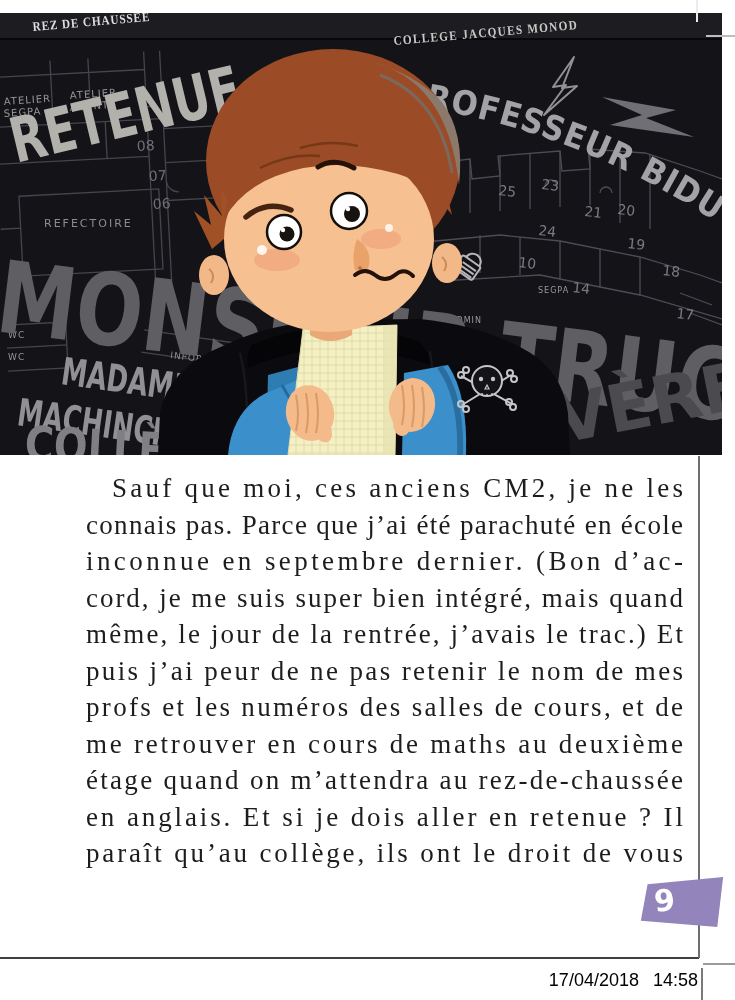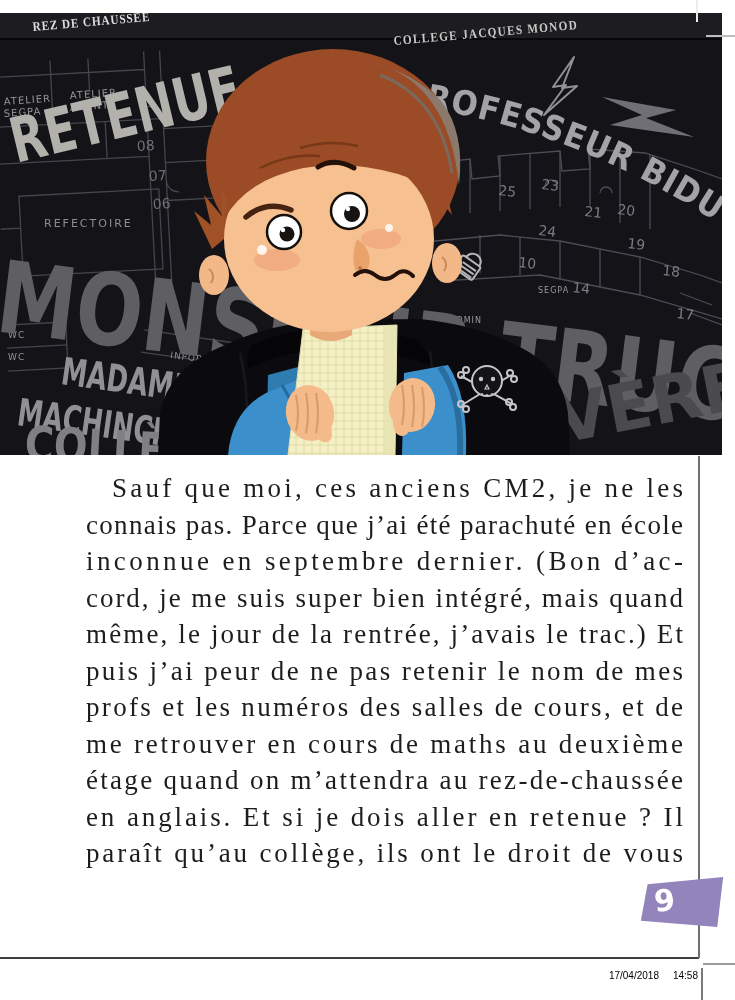--- a/index.html
+++ b/index.html
@@ -22,21 +22,21 @@
               font-weight:bold;font-size:30px;color:#ffffff;transform:rotate(-5deg);}
   
   .trim-vert-main{position:absolute;left:698px;top:456px;width:2px;height:502px;background:#6f6f6f;z-index:2;}
   .trim-bottom-main{position:absolute;left:0;top:957px;width:699px;height:2px;background:#3f3f3f;}
   .trim-bottom-right{position:absolute;left:703px;top:963px;width:32px;height:2px;background:#9b9b9b;}
   .trim-vert-bottom{position:absolute;left:701px;top:968px;width:2px;height:32px;background:#7a7a7a;}
   .trim-vert-top{position:absolute;left:696px;top:0;width:2px;height:22px;background:#ececec;z-index:3;}
   .trim-horiz-topright{position:absolute;left:706px;top:35px;width:29px;height:2px;background:#bdbdbd;}
   
   .footer{position:absolute;left:480px;top:970px;width:218px;text-align:right;
-          font-size:10px;color:#000;font-family:"Liberation Sans",sans-serif;}
+          font-size:18px;color:#000;font-family:"Liberation Sans",sans-serif;}
   .footer .t{margin-left:14px;}
 </style>
 </head>
 <body>
 
 <div class="canvas">
 
   <div class="illustration">
   <svg width="722" height="442" viewBox="0 0 722 442" xmlns="http://www.w3.org/2000/svg">
 

